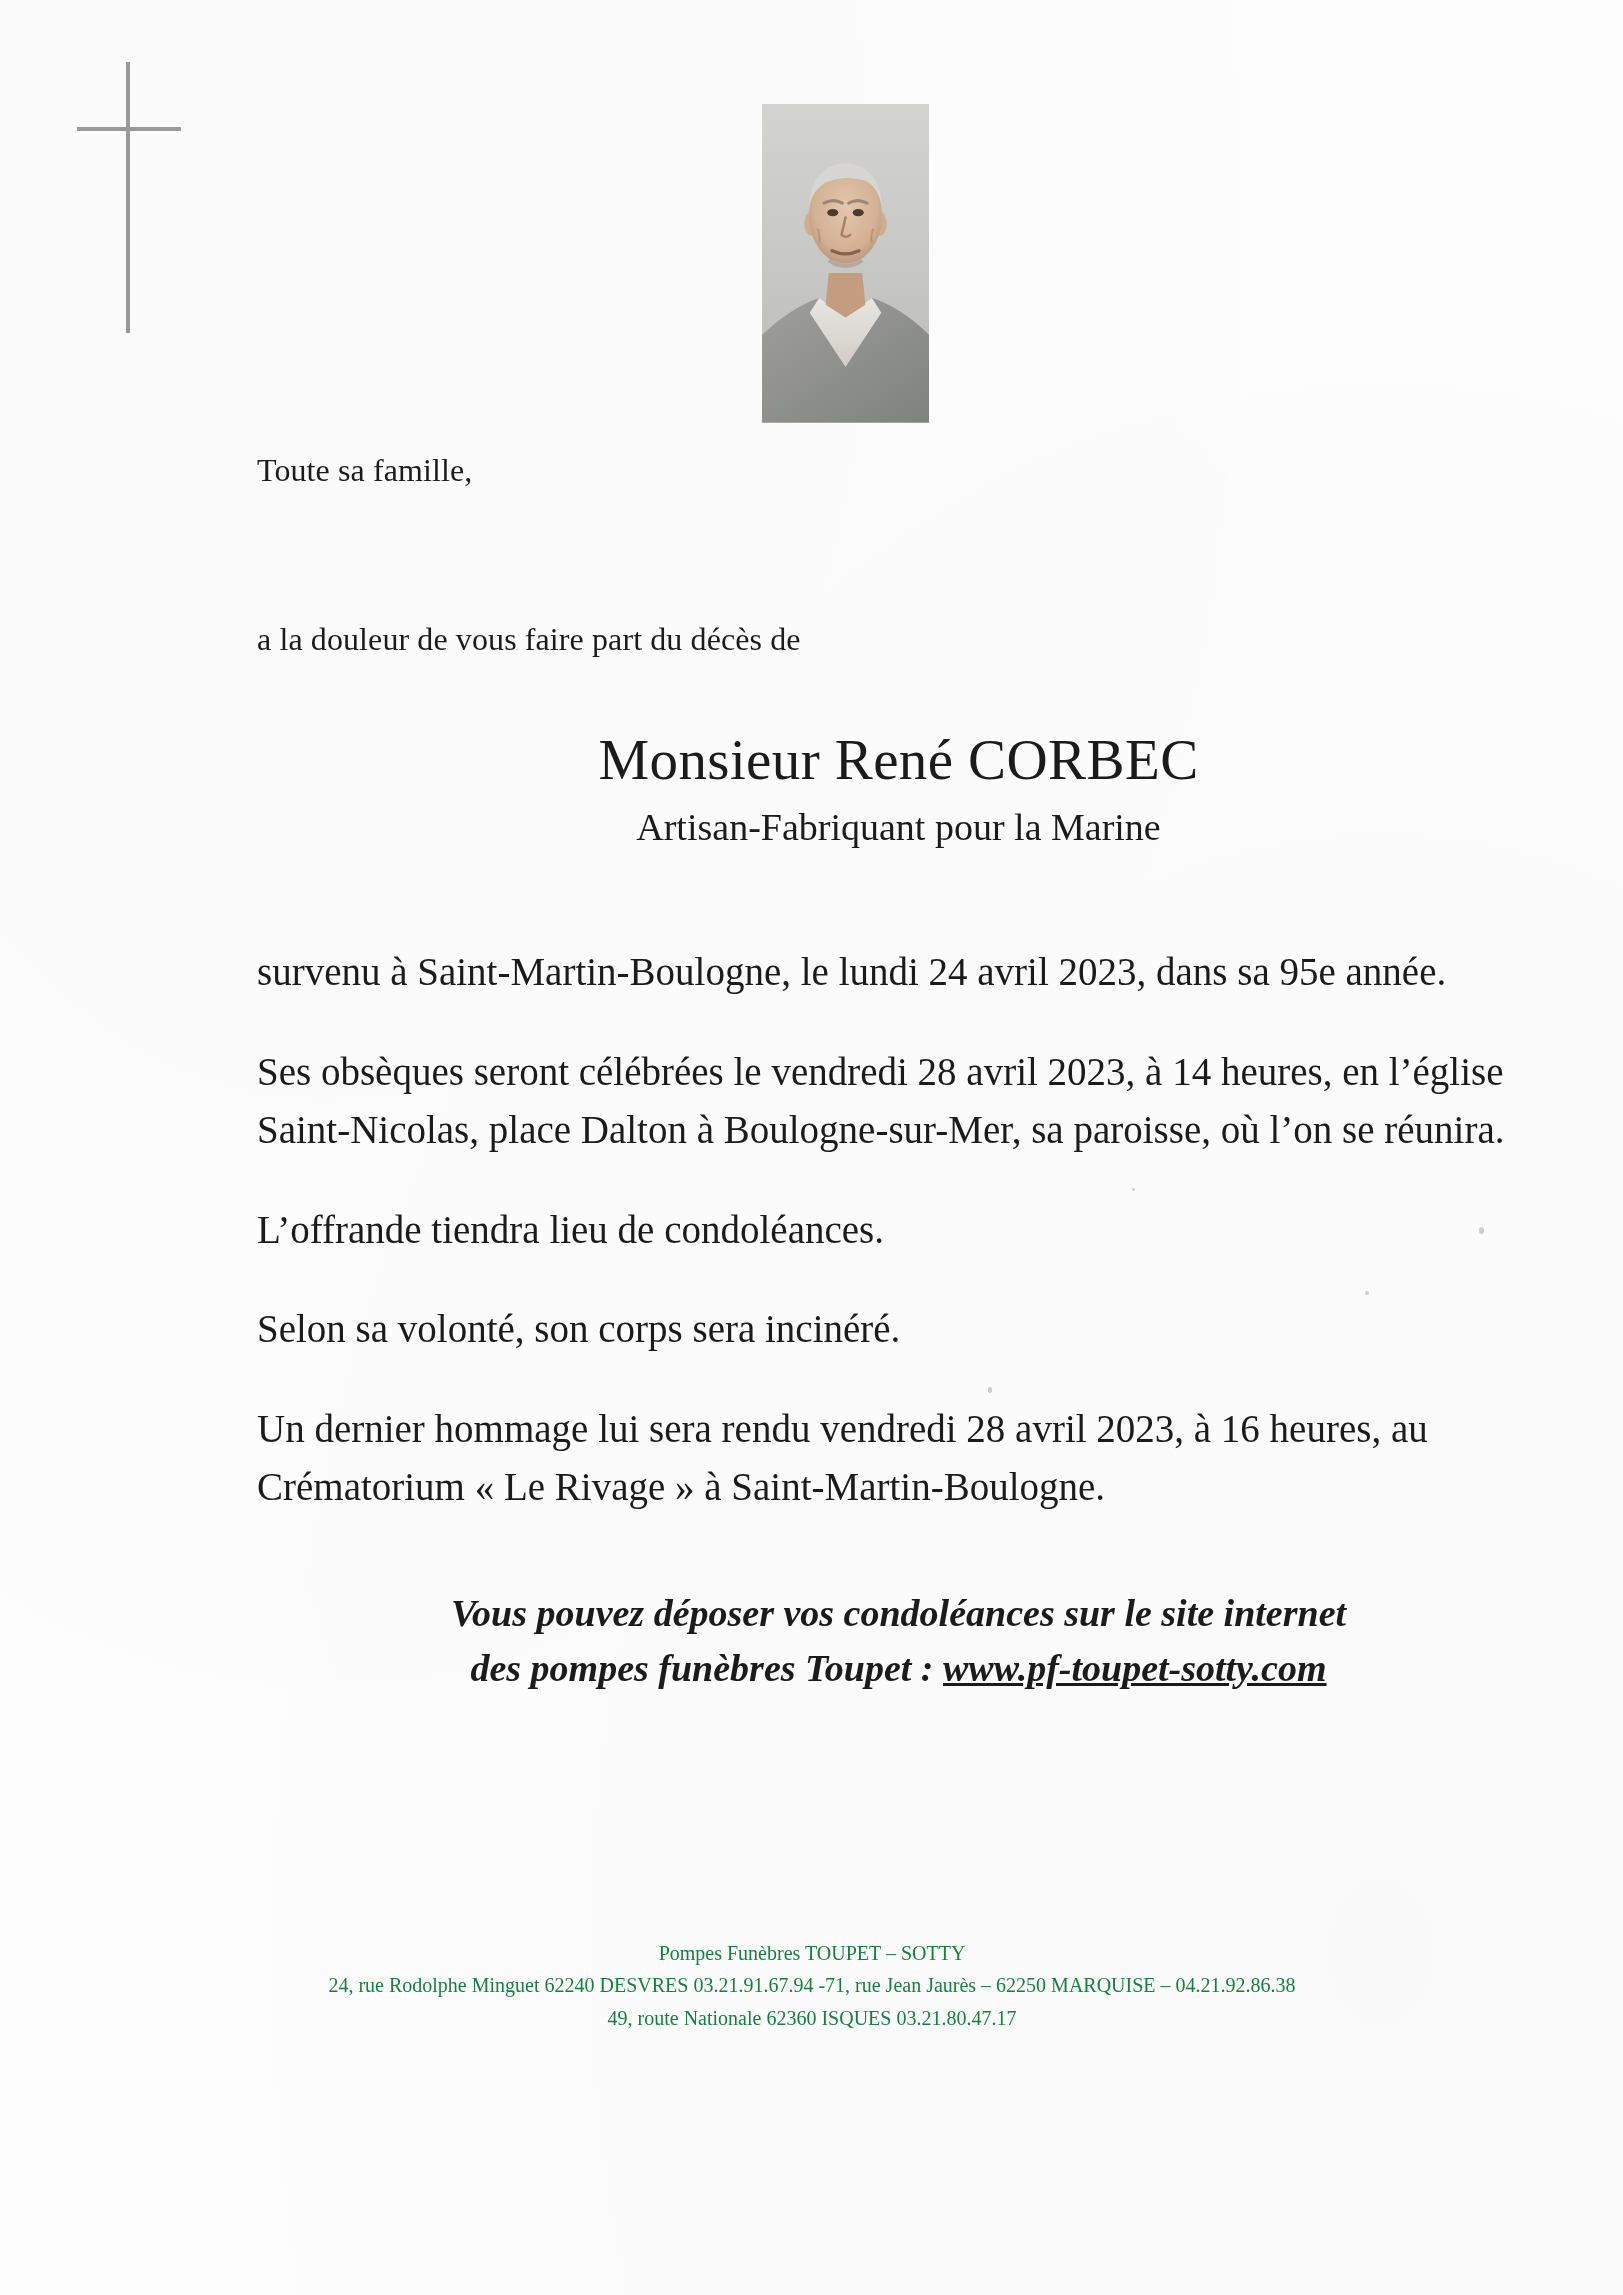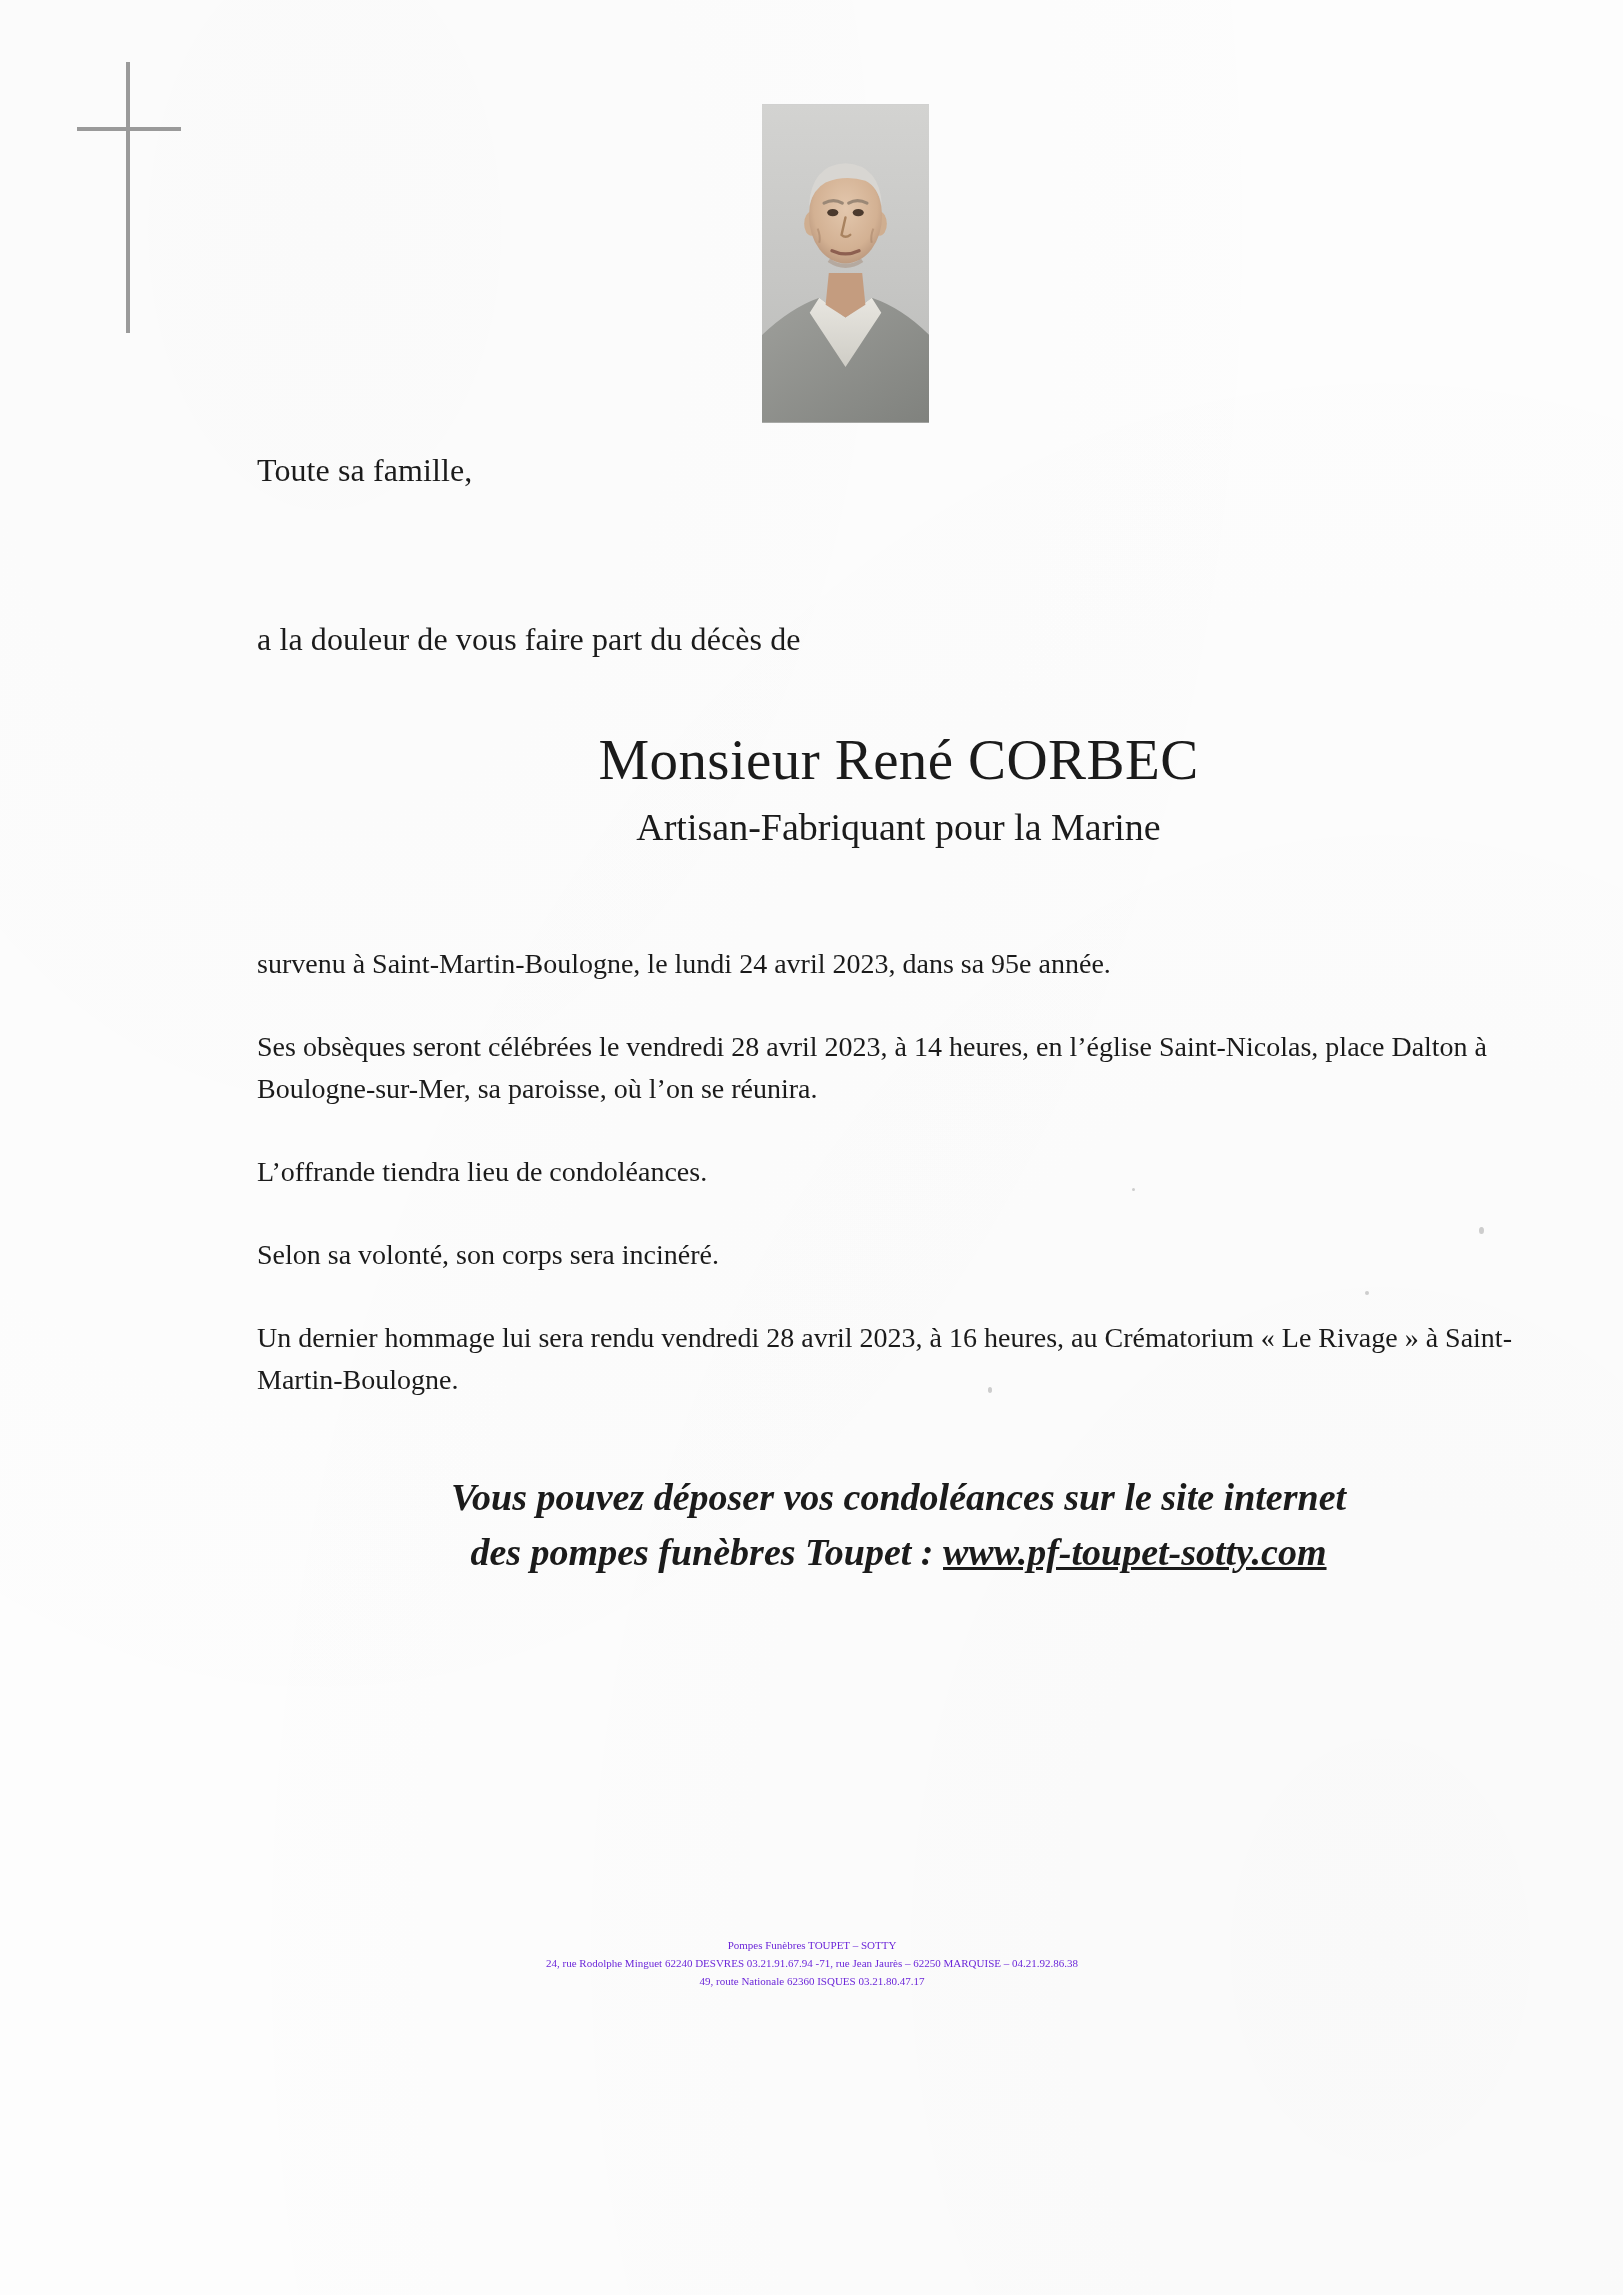--- a/index.html
+++ b/index.html
@@ -93,21 +93,21 @@
     letter-spacing: 0.4px;
     margin-top: 64px;
   }
   .deceased-role {
     text-align: center;
     font-size: 38px;
     margin-top: 12.8px;
   }
 
   .para {
-    font-size: 28px;
+    font-size: 39px;
     line-height: 1.5;
     margin-top: 41px;
   }
   .para.first { margin-top: 94px; }
 
   .condolences {
     text-align: center;
     font-style: italic;
     font-weight: bold;
     font-size: 38px;
@@ -118,23 +118,23 @@
     text-decoration: underline;
   }
 
   
   .footer {
     position: absolute;
     left: 0;
     right: 0;
     top: 1937px;
     text-align: center;
-    font-size: 11px;
+    font-size: 20px;
     line-height: 1.62;
-    color: #6d28d9;
+    color: #15803d;
   }
   .footer div { white-space: nowrap; }
 
   .smudge {
     position: absolute;
     border-radius: 50%;
     background: rgba(120,120,120,0.35);
   }
 </style>
 </head>

